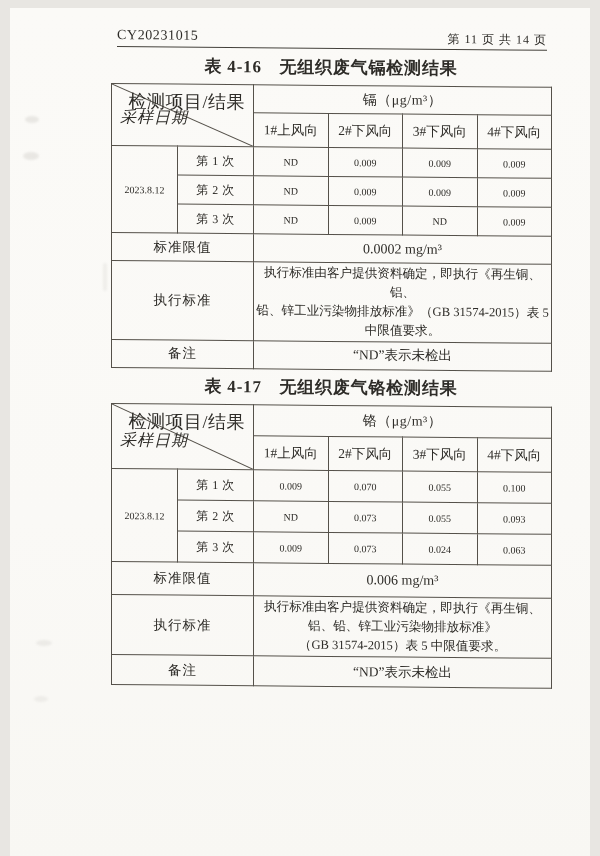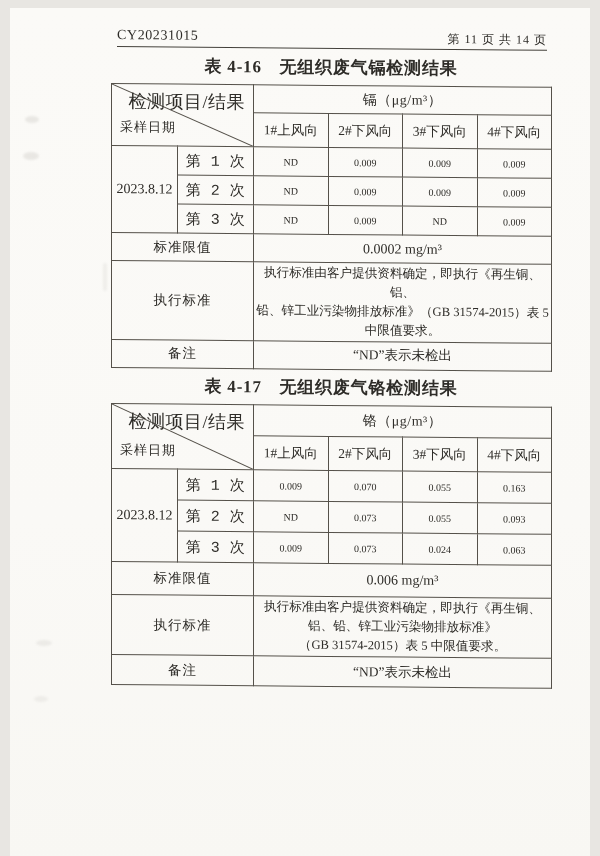--- a/index.html
+++ b/index.html
@@ -92,28 +92,29 @@
     vector-effect: non-scaling-stroke;
   }
   .corner-top {
     position: absolute;
     top: 5px; right: 8px;
     font-size: 18px;
     letter-spacing: 0.5px;
   }
   .corner-bottom {
     position: absolute;
-    left: 8px; bottom: 9px;
-    font-size: 13px;
+    left: 8px; bottom: 17px;
+    font-size: 16px;
     letter-spacing: 1px;
+    font-style: italic;
   }
   td.analyte-cell { font-size: 14px; letter-spacing: 0.5px; }
   td.wind-cell { font-size: 13.5px; }
-  td.date-cell { font-size: 14px; }
-  td.seq-cell { font-size: 15px; letter-spacing: 0.5px; font-family: Liberation Mono, monospace; }
+  td.date-cell { font-size: 10px; }
+  td.seq-cell { font-size: 12px; letter-spacing: 0.5px; }
   td.value-cell { font-size: 10px; }
   td.label-cell { font-size: 13.5px; letter-spacing: 1px; }
   td.limit-value-cell { font-size: 14px; }
   td.std-cell {
     font-size: 12.6px;
     line-height: 1.5;
     padding: 3px 4px;
   }
   td.remark-value-cell { font-size: 13.5px; }
 
@@ -246,21 +247,21 @@
           <td class="wind-cell">2#下风向</td>
           <td class="wind-cell">3#下风向</td>
           <td class="wind-cell">4#下风向</td>
         </tr>
         <tr class="r-data">
           <td class="date-cell" rowspan="3">2023.8.12</td>
           <td class="seq-cell">第 1 次</td>
           <td class="value-cell">0.009</td>
           <td class="value-cell">0.070</td>
           <td class="value-cell">0.055</td>
-          <td class="value-cell">0.163</td>
+          <td class="value-cell">0.100</td>
         </tr>
         <tr class="r-data">
           <td class="seq-cell">第 2 次</td>
           <td class="value-cell">ND</td>
           <td class="value-cell">0.073</td>
           <td class="value-cell">0.055</td>
           <td class="value-cell">0.093</td>
         </tr>
         <tr class="r-data">
           <td class="seq-cell">第 3 次</td>

